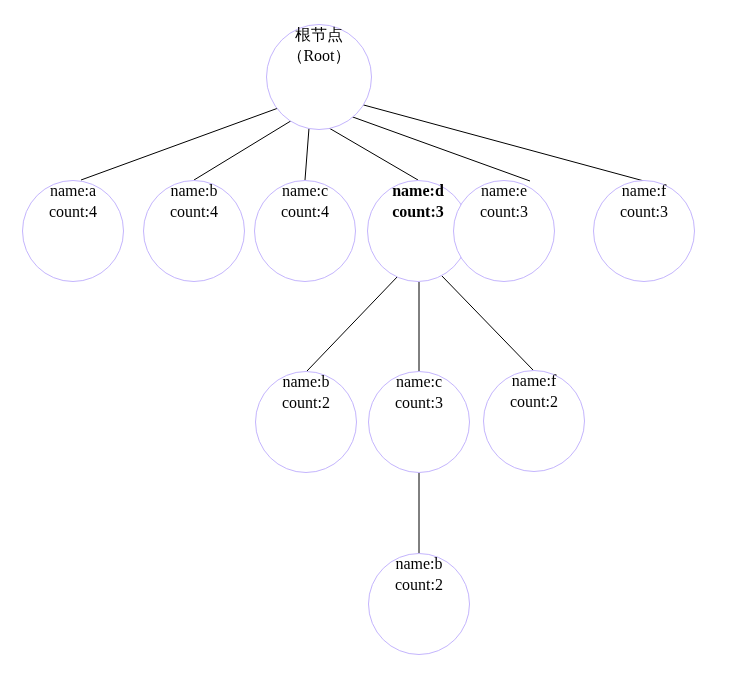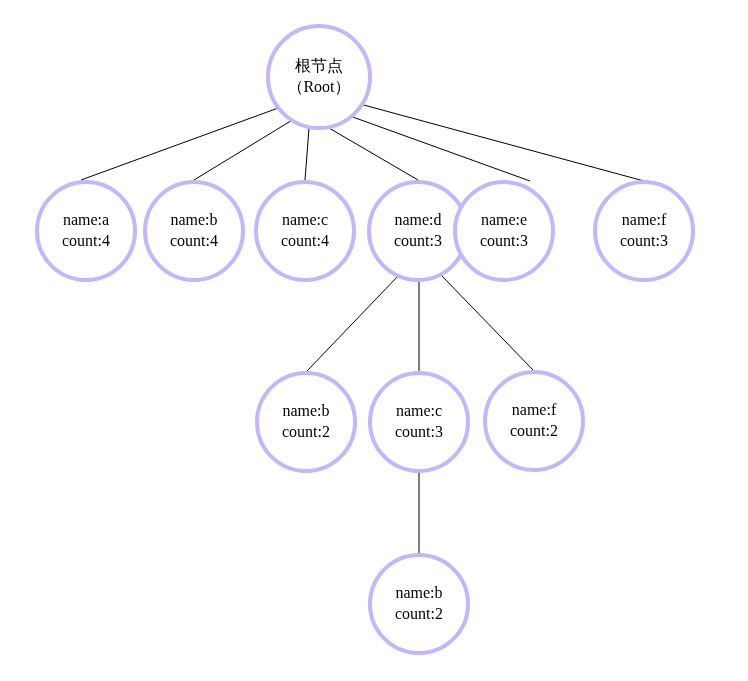--- a/index.html
+++ b/index.html
@@ -9,27 +9,26 @@
     }
     body {
       width: 748px;
       height: 681px;
       background: #ffffff;
       font-family: "SimSun", "宋体", serif;
       position: relative;
     }
     .node {
       position: absolute;
-      border: 4px solid #c4b5fd;
+      border: 1px solid #c4b5fd;
       border-radius: 50%;
       background: #fff;
       display: flex;
       flex-direction: column;
       align-items: center;
-      justify-content: center;
       text-align: center;
       font-size: 16px;
       line-height: 1.3;
     }
     .root-node {
       width: 106px;
       height: 106px;
     }
     .child-node {
       width: 102px;
@@ -62,36 +61,36 @@
   <line class="edge" x1="419" y1="282" x2="419" y2="371"></line>
   <line class="edge" x1="441" y1="275" x2="533" y2="370"></line>
   <line class="edge" x1="419" y1="473" x2="419" y2="553"></line>
 </svg>
 
 <div class="node root-node" style="left:266px; top:24px;">
   <span>根节点</span>
   <span>（Root）</span>
 </div>
 
-<div class="node child-node" style="left:35px; top:180px;">
+<div class="node child-node" style="left:22px; top:180px;">
   <span>name:a</span>
   <span>count:4</span>
 </div>
 
 <div class="node child-node" style="left:143px; top:180px;">
   <span>name:b</span>
   <span>count:4</span>
 </div>
 
 <div class="node child-node" style="left:254px; top:180px;">
   <span>name:c</span>
   <span>count:4</span>
 </div>
 
-<div class="node child-node" style="left:367px; top:180px;">
+<div class="node child-node" style="left:367px; top:180px;font-weight:bold;">
   <span>name:d</span>
   <span>count:3</span>
 </div>
 
 <div class="node child-node" style="left:453px; top:180px;">
   <span>name:e</span>
   <span>count:3</span>
 </div>
 
 <div class="node child-node" style="left:593px; top:180px;">

